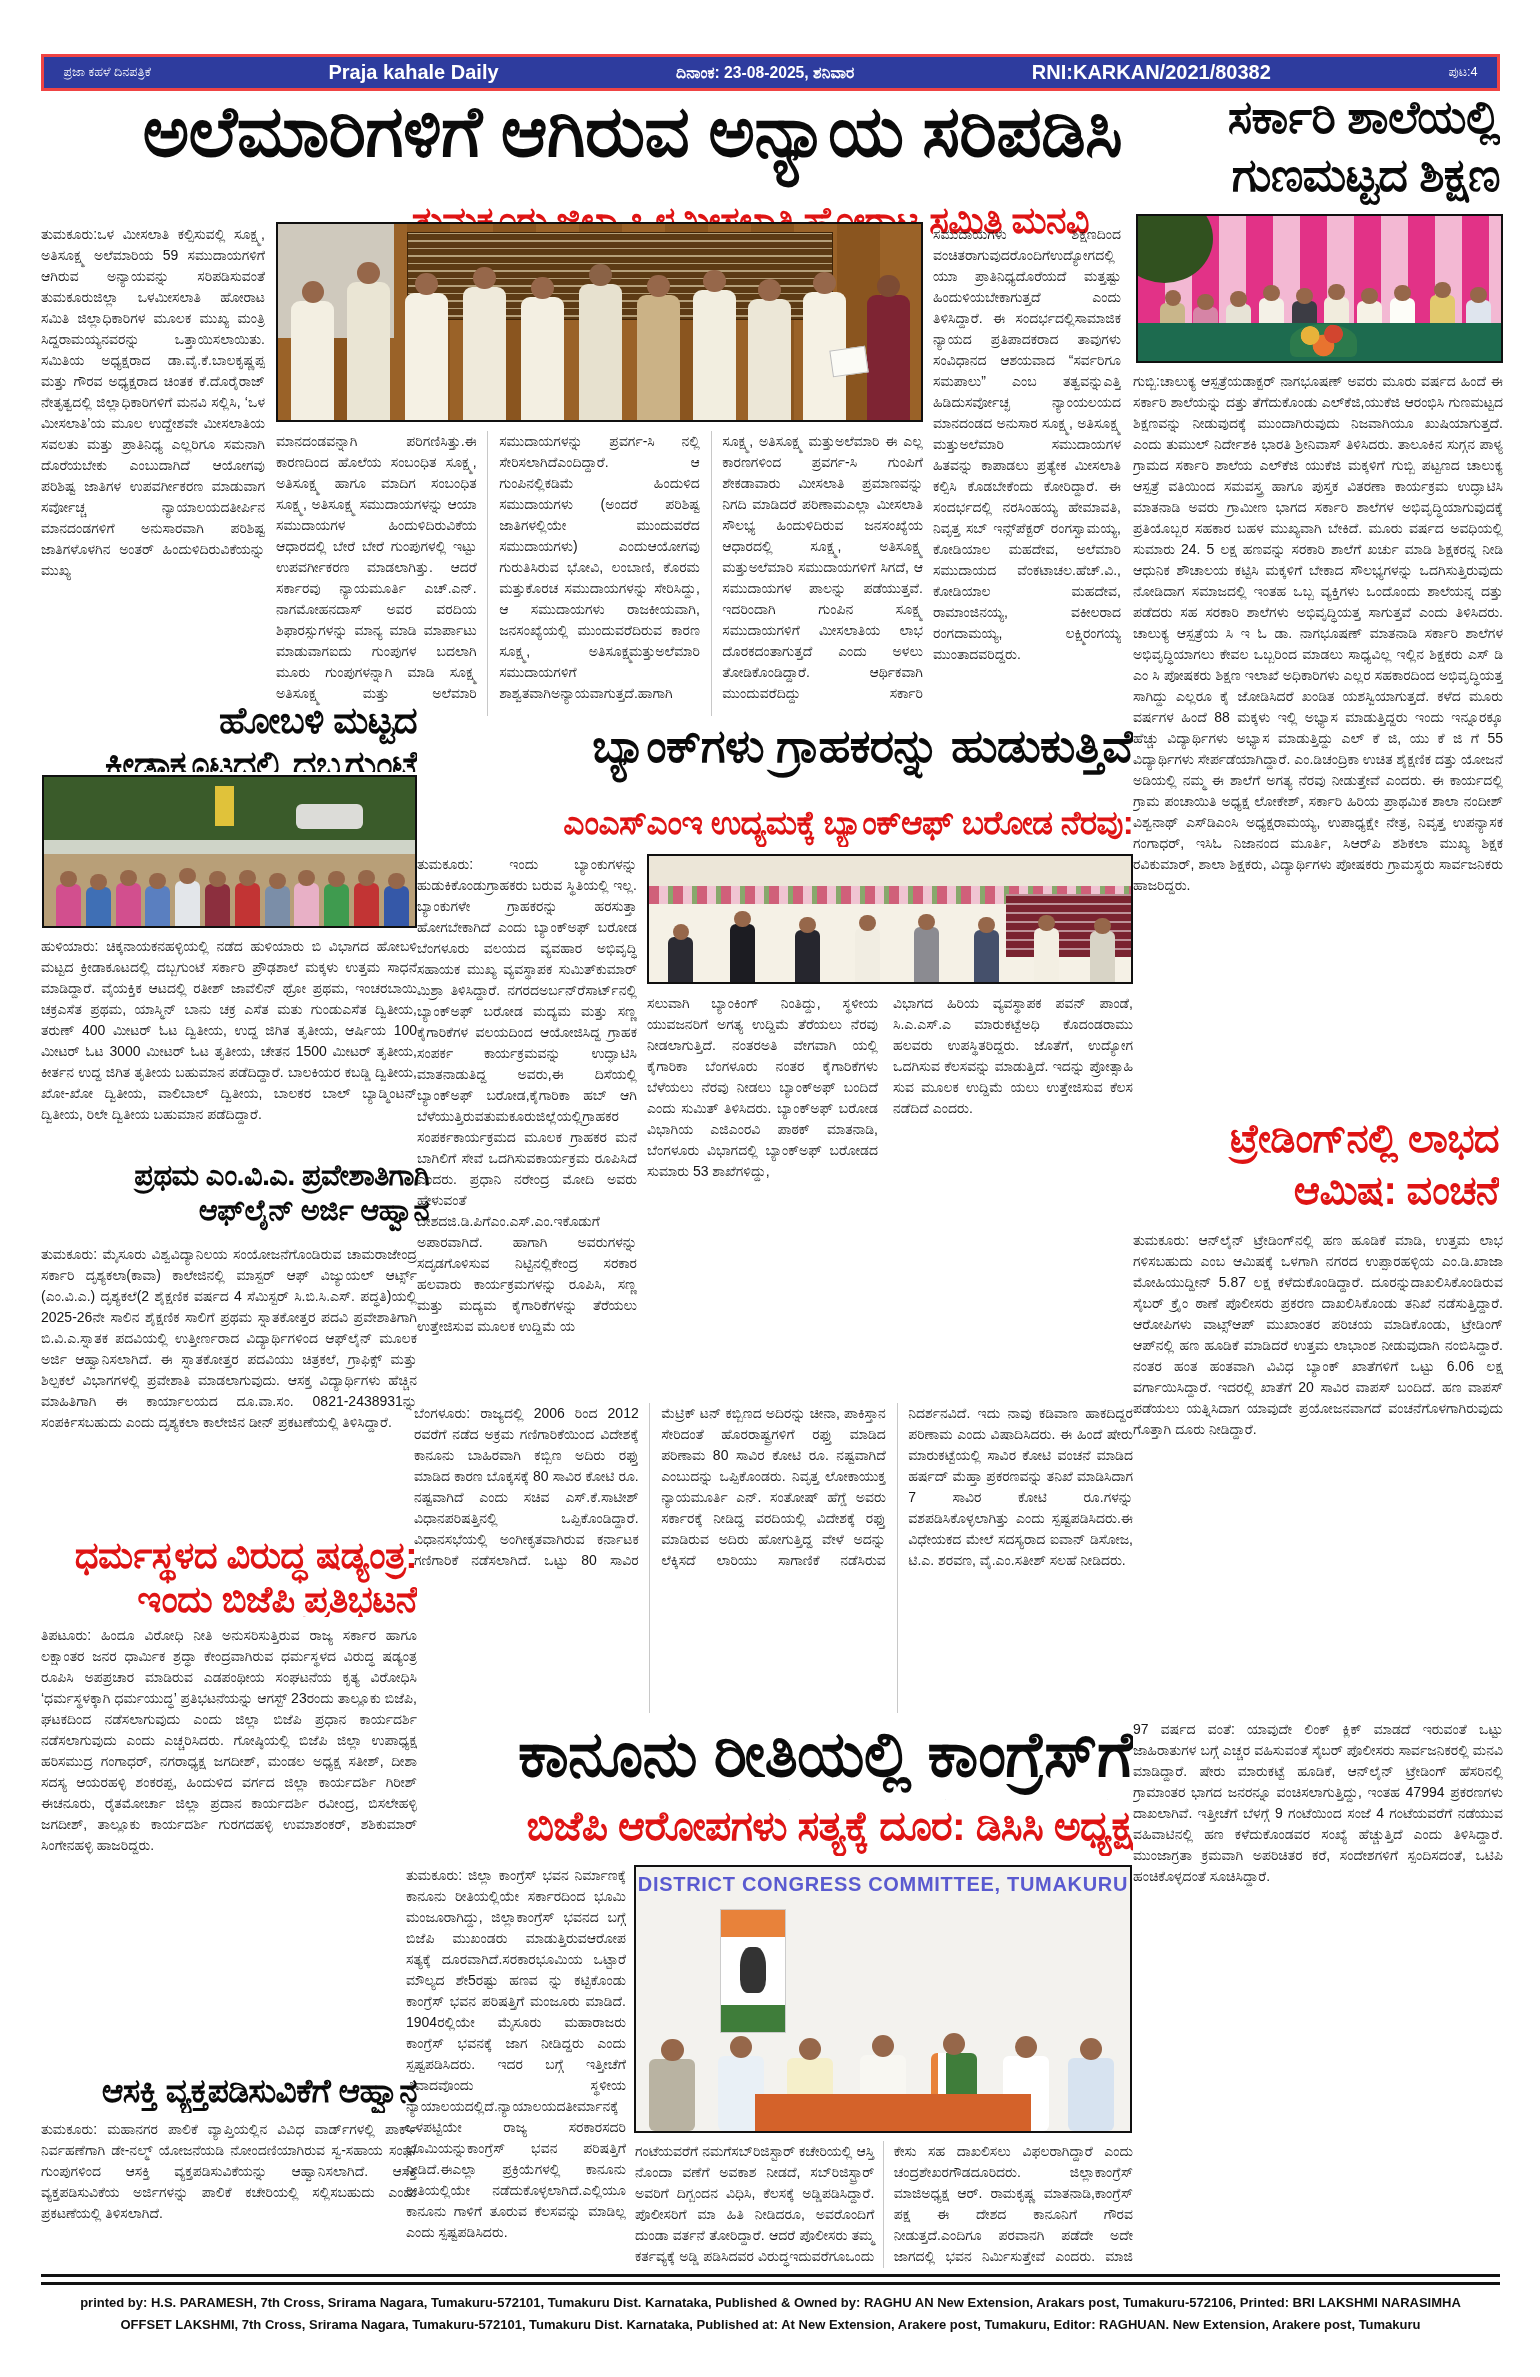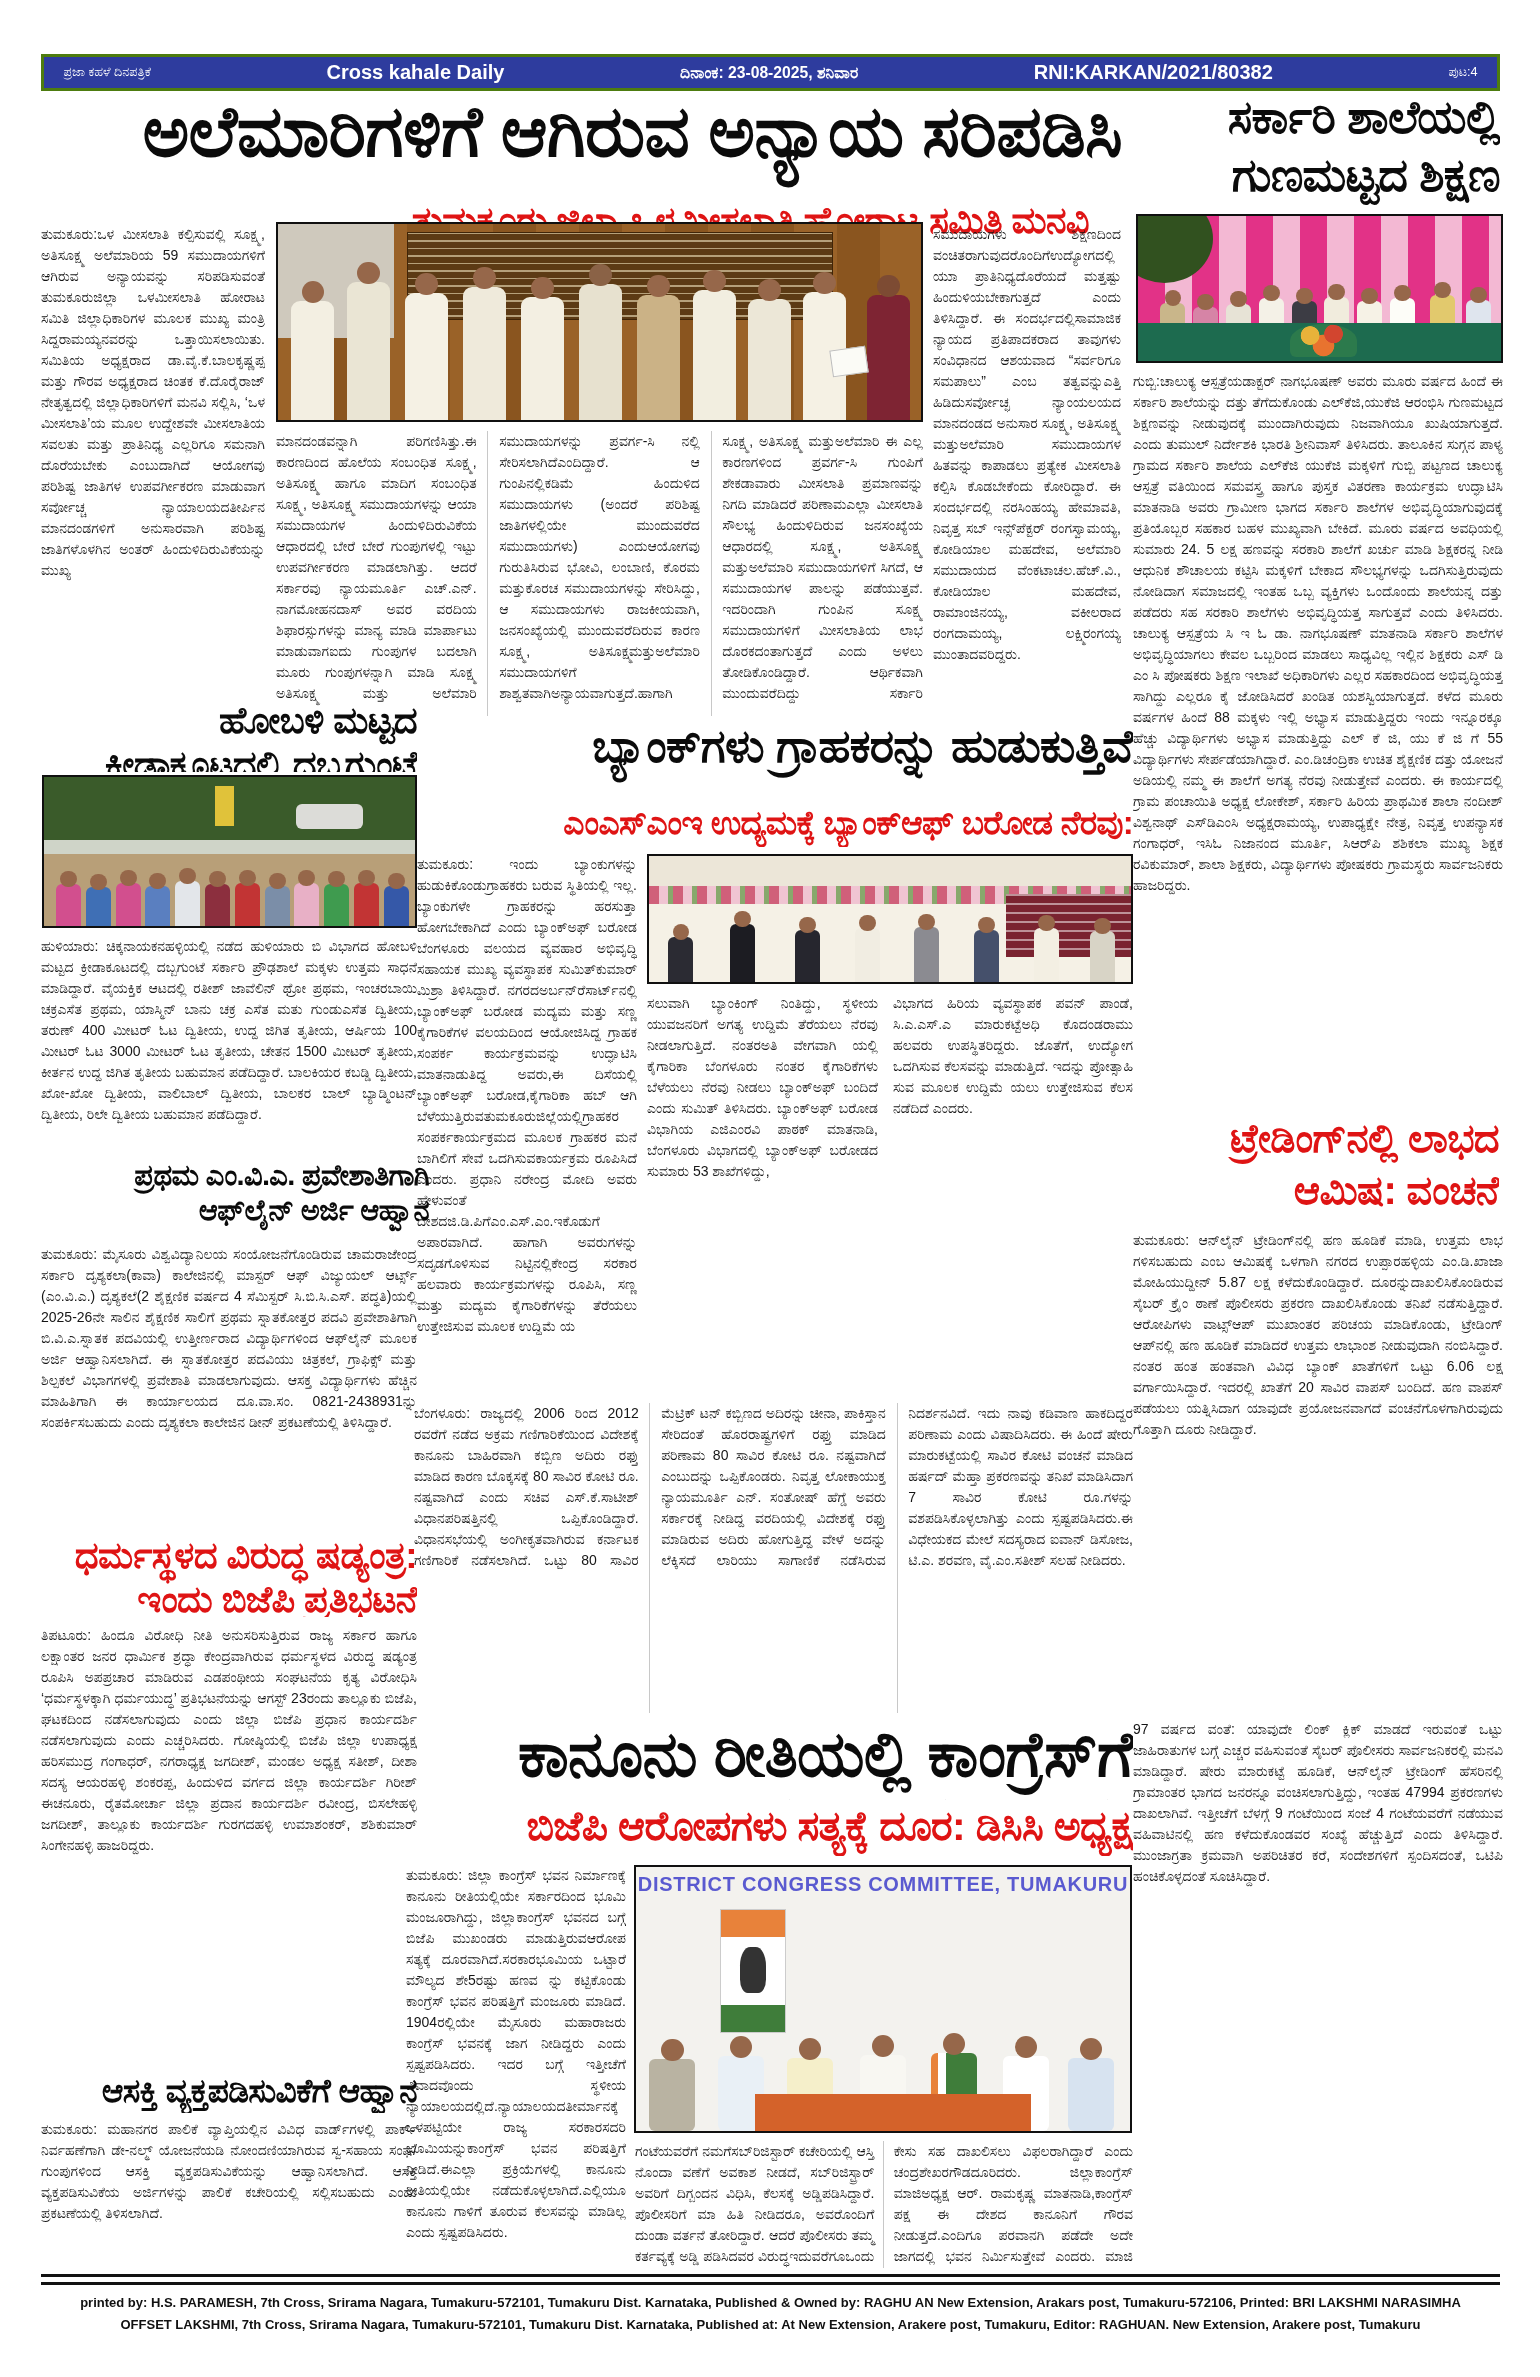--- a/index.html
+++ b/index.html
@@ -1,20 +1,20 @@
 <!DOCTYPE html>
 <html style="font-size:12px"><head>
 <meta charset="utf-8">
 <style>
   html,body{margin:0;padding:0;background:#ffffff;}
   #page{position:relative;width:1541px;height:2377px;background:#ffffff;overflow:hidden;
         font-family:"Liberation Sans", sans-serif;}
   .abs{position:absolute;}
   
-  .mast{background:#2e3c9e;border:3px solid #4d7c0f;display:flex;align-items:center;
+  .mast{background:#2e3c9e;border:3px solid #ef4444;display:flex;align-items:center;
         justify-content:space-between;color:#fff;padding:0 19.4px;box-sizing:border-box;}
   .mast .kn{font-size:12.7px;}
   .mast .en{font-size:20px;font-weight:700;}
   .mast .dt{font-size:15.7px;font-weight:600;}
   .mast .rni{font-size:20px;font-weight:700;}
   .mast .pg{font-size:12.7px;}
   
   .headline{font-weight:800;color:#0b0b0b;text-align:right;overflow:hidden;letter-spacing:-0.7px;}
   .red{color:#df1414;}
   .body-text{font-size:14px;line-height:1.5;text-align:justify;color:#151515;
@@ -33,21 +33,21 @@
   .footer-rule{height:4.5px;border-top:3.7px solid #111;border-bottom:3px solid #111;}
   .footer-text{font-size:13px;font-weight:700;color:#111;text-align:center;line-height:1.7;}
 </style>
 </head>
 <body>
 
 <div id="page">
 
   <div class="abs mast" style="left:41px;top:54px;width:1459px;height:37px;">
     <span class="kn">ಪ್ರಜಾ ಕಹಳೆ ದಿನಪತ್ರಿಕೆ</span>
-    <span class="en">Cross kahale Daily</span>
+    <span class="en">Praja kahale Daily</span>
     <span class="dt">ದಿನಾಂಕ: 23-08-2025, ಶನಿವಾರ</span>
     <span class="rni">RNI:KARKAN/2021/80382</span>
     <span class="pg">ಪುಟ:4</span>
   </div>
 
   <div class="abs headline" style="left:41px;top:95px;width:1081px;height:98px;font-size:71px;line-height:1.05;">ಅಲೆಮಾರಿಗಳಿಗೆ ಆಗಿರುವ ಅನ್ಯಾಯ ಸರಿಪಡಿಸಿ</div>
   <div class="abs headline red" style="left:75px;top:201px;width:1014px;height:46px;font-size:37px;line-height:1.1;">ತುಮಕೂರು ಜಿಲ್ಲಾ ಒಳಮೀಸಲಾತಿ ಹೋರಾಟ ಸಮಿತಿ ಮನವಿ</div>
 
   <div class="photo" style="left:276px;top:222px;width:647px;height:200px;background:repeating-linear-gradient(90deg,#9a6228 0 43px,#8a551f 43px 86px);">
     <div class="abs" style="left:0;top:0;width:18%;height:58%;background:#cfc9bd;"></div>

